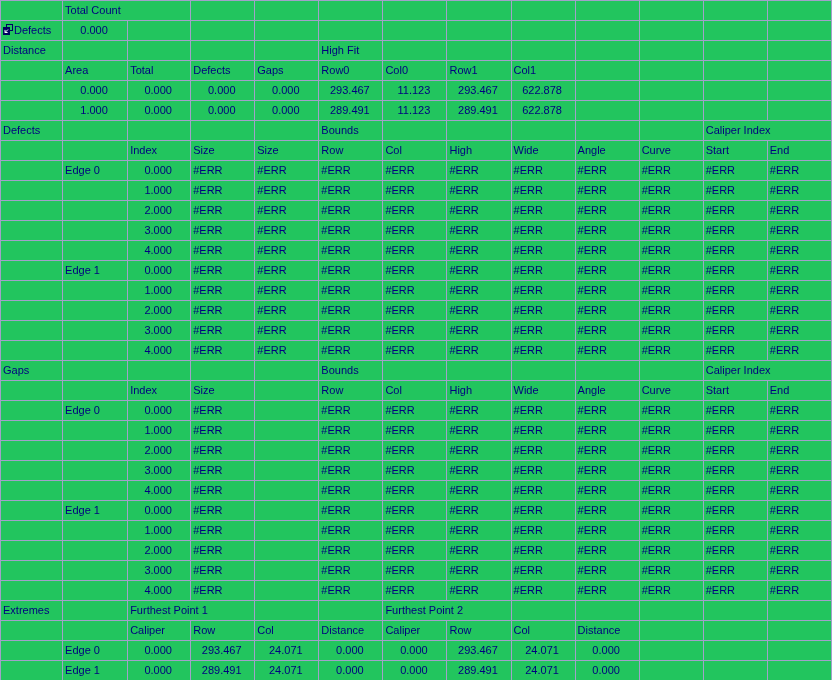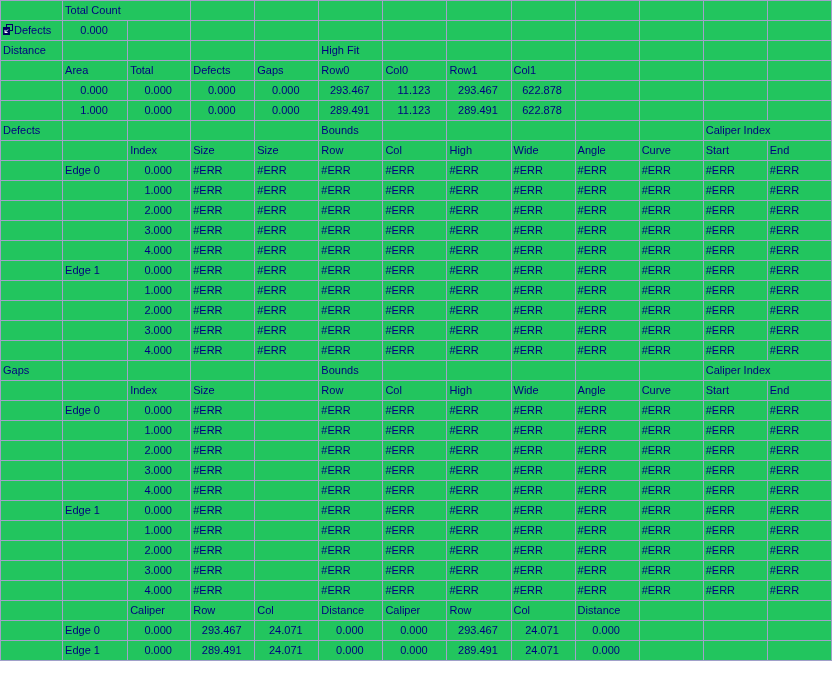--- a/index.html
+++ b/index.html
@@ -498,20 +498,33 @@
           <td class="txt"><span>#ERR</span></td>
           <td class="txt"><span>#ERR</span></td>
           <td class="txt"><span>#ERR</span></td>
           <td class="txt"><span>#ERR</span></td>
           <td class="txt"><span>#ERR</span></td>
           <td class="txt"><span>#ERR</span></td>
           <td class="txt"><span>#ERR</span></td>
           <td class="txt"><span>#ERR</span></td>
         </tr>
         <tr>
+          <td class="txt"><span>Extremes</span></td>
+          <td class="txt"></td>
+          <td colspan="2" class="txt"><span>Furthest Point 1</span></td>
+          <td class="txt"></td>
+          <td class="txt"></td>
+          <td colspan="2" class="txt"><span>Furthest Point 2</span></td>
+          <td class="txt"></td>
+          <td class="txt"></td>
+          <td class="txt"></td>
+          <td class="txt"></td>
+          <td class="txt"></td>
+        </tr>
+        <tr>
           <td class="txt"></td>
           <td class="txt"></td>
           <td class="txt"><span>Caliper</span></td>
           <td class="txt"><span>Row</span></td>
           <td class="txt"><span>Col</span></td>
           <td class="txt"><span>Distance</span></td>
           <td class="txt"><span>Caliper</span></td>
           <td class="txt"><span>Row</span></td>
           <td class="txt"><span>Col</span></td>
           <td class="txt"><span>Distance</span></td>

